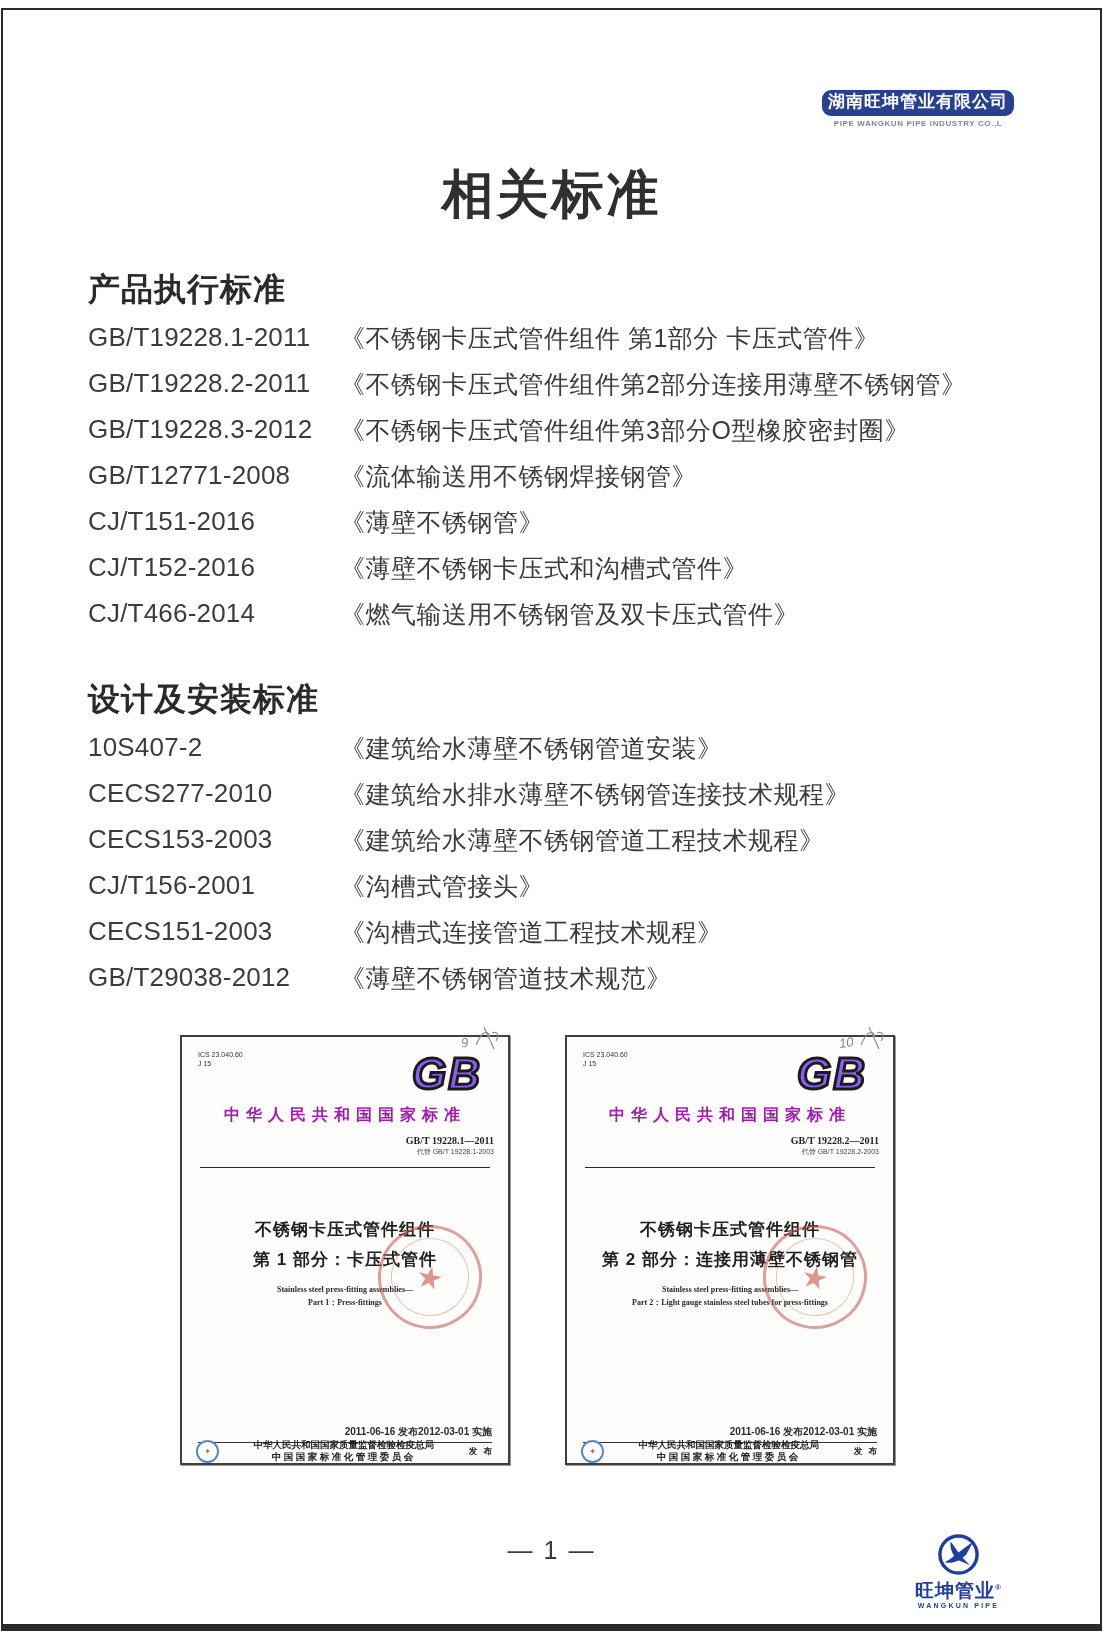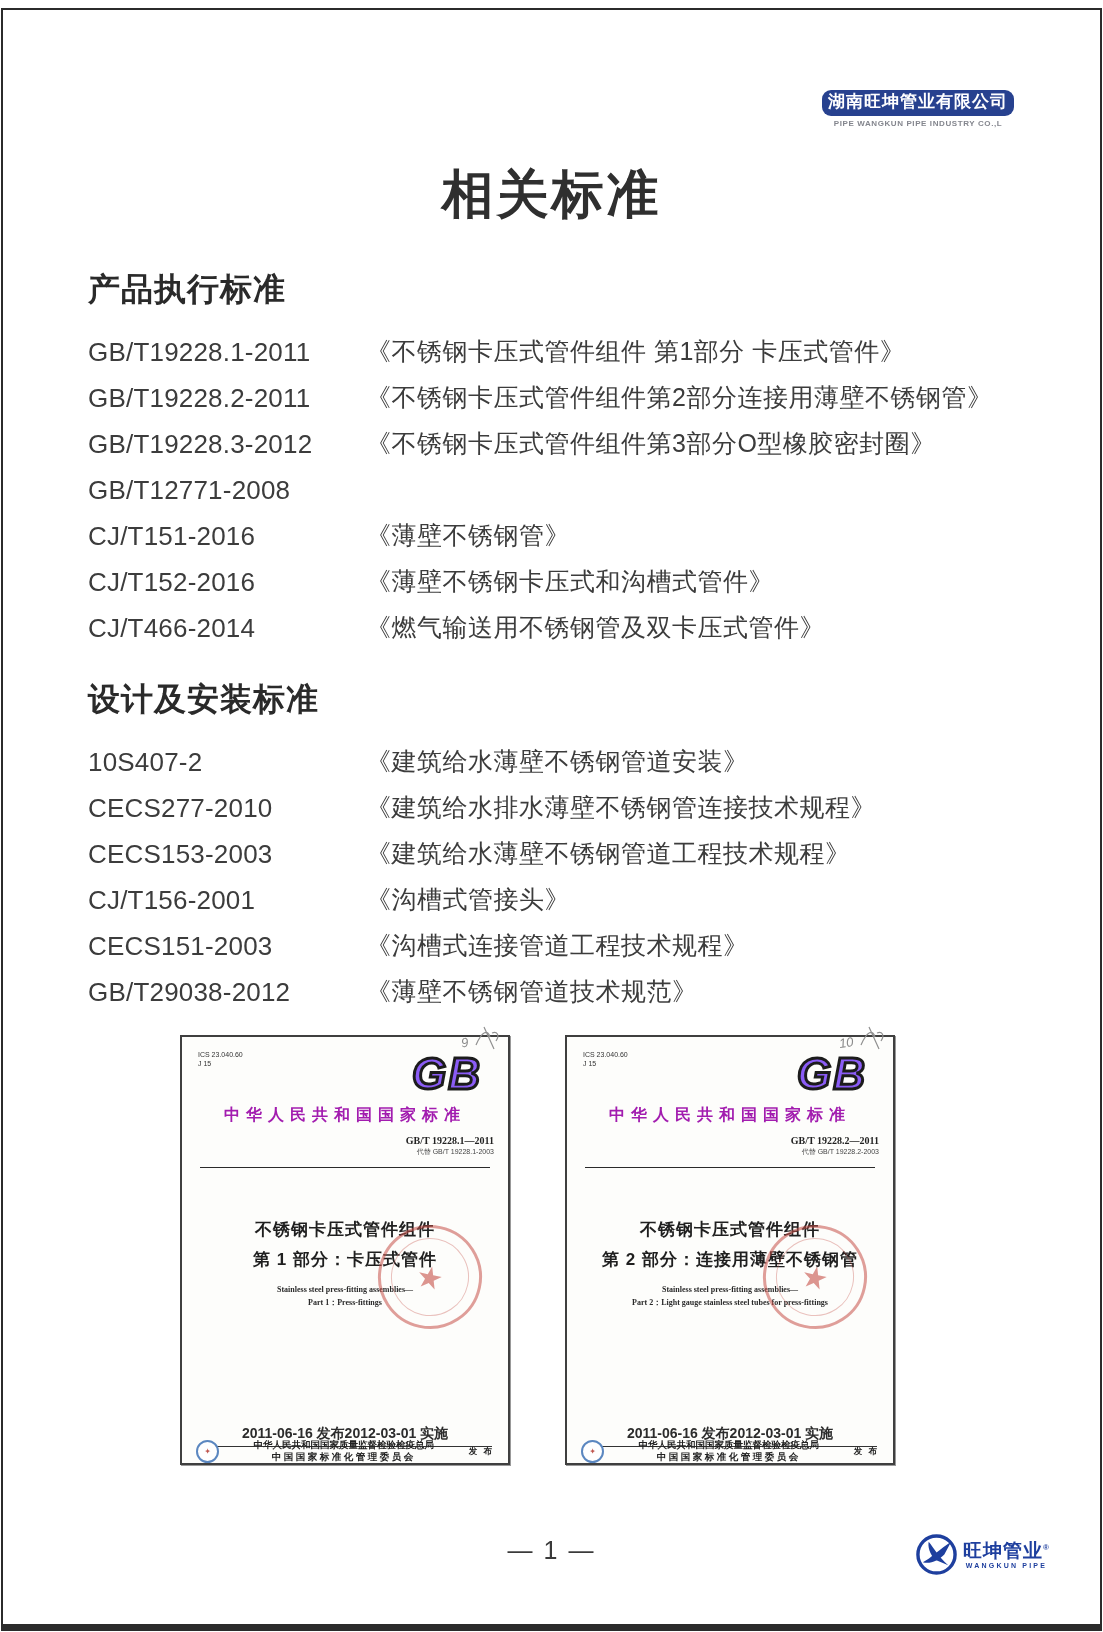--- a/index.html
+++ b/index.html
@@ -25,21 +25,21 @@
   .page-title {
     position:absolute; top:160px; left:0; width:100%; text-align:center;
     font-size:52px; font-weight:700; color:#2f2f2f; letter-spacing:3px;
   }
 
   
   .list-area { position:absolute; left:88px; top:268px; width:940px; }
   .section-heading { font-size:32px; font-weight:700; color:#2a2a2a; letter-spacing:1px; }
   .section-heading.second { margin-top:34px; }
   .std-rows { margin-top:10px; }
-  .std-row { display:flex; height:46px; align-items:flex-end;gap:26px; }
+  .std-row { display:flex; height:46px; align-items:flex-start; }
   .std-code { width:252px; font-size:26px; color:#3c3c3c; letter-spacing:0.2px; flex:none; }
   .std-title { font-size:25px; color:#3c3c3c; letter-spacing:0.5px; }
 
   
   .cover {
     position:absolute; top:1035px; width:330px; height:430px;
     background:#fdfdfb; border:2px solid #3f3f3f; box-shadow:1px 1px 0 #999;
   }
   .cover.left { left:180px; }
   .cover.right { left:565px; }
@@ -76,41 +76,41 @@
     position:absolute; left:196px; top:188px; width:104px; height:104px; border-radius:50%;
     border:3px solid rgba(198,80,72,0.55); display:flex; align-items:center; justify-content:center;
     transform:rotate(12deg);
   }
   .stamp-inner {
     width:78px; height:78px; border-radius:50%; border:1px solid rgba(198,80,72,0.35);
     display:flex; align-items:center; justify-content:center;
   }
   .stamp-star { color:rgba(198,80,72,0.6); font-size:30px; }
   .cover-dates {
-    position:absolute; left:16px; right:16px; top:388px; display:flex; justify-content:center;
-    font-size:14px; color:#2c2c2c; border-bottom:1px solid #333; padding-bottom:3px; font-weight:700;
+    position:absolute; left:16px; right:16px; top:388px; display:flex; justify-content:flex-end;
+    font-size:10px; color:#2c2c2c; border-bottom:1px solid #333; padding-bottom:3px; font-weight:700;
   }
   .issuer-row { position:absolute; left:14px; right:14px; top:403px; display:flex; align-items:center; gap:5px; }
   .issuer-emblem {
     width:23px; height:23px; border-radius:50%; border:2px solid #5b87c0; flex:none;
     display:flex; align-items:center; justify-content:center; color:#c0564e; font-size:8px; background:#fff;
   }
   .issuer-lines {
     flex:1; text-align:center; font-family:"Liberation Serif","DejaVu Serif",serif;
     font-weight:700; font-size:9.5px; line-height:11.5px; color:#222; white-space:nowrap;
   }
   .issuer-line2 { letter-spacing:2.5px; }
   .publish-label { flex:none; font-size:8.5px; font-weight:700; color:#222; letter-spacing:2px; }
 
   
   .page-number {
     position:absolute; top:1536px; left:0; width:100%; text-align:center;
     font-size:25px; color:#3a3a3a; letter-spacing:2px;
   }
-  .footer-logo { position:absolute; left:915px; top:1533px; display:flex; align-items:center; gap:5px; }
+  .footer-logo { position:absolute; left:915px; top:1533px; display:flex; align-items:center; gap:5px;flex-direction:column; }
   .logo-emblem { width:43px; height:43px; flex:none; }
   .logo-text-stack { text-align:center; }
   .logo-cn { font-size:19px; font-weight:900; color:#1e3f9e; letter-spacing:1px; line-height:1; white-space:nowrap; }
   .logo-reg { font-size:8px; vertical-align:super; }
   .logo-en { font-size:7px; letter-spacing:2.2px; color:#1e3f9e; font-weight:700; margin-top:2px; }
 </style>
 </head>
 <body>
 
 <div class="page-frame"></div>
@@ -133,20 +133,21 @@
     <div class="std-row">
       <span class="std-code">GB/T19228.2-2011</span>
       <span class="std-title">《不锈钢卡压式管件组件第2部分连接用薄壁不锈钢管》</span>
     </div>
     <div class="std-row">
       <span class="std-code">GB/T19228.3-2012</span>
       <span class="std-title">《不锈钢卡压式管件组件第3部分O型橡胶密封圈》</span>
     </div>
     <div class="std-row">
       <span class="std-code">GB/T12771-2008</span>
+      <span class="std-title">《流体输送用不锈钢焊接钢管》</span>
     </div>
     <div class="std-row">
       <span class="std-code">CJ/T151-2016</span>
       <span class="std-title">《薄壁不锈钢管》</span>
     </div>
     <div class="std-row">
       <span class="std-code">CJ/T152-2016</span>
       <span class="std-title">《薄壁不锈钢卡压式和沟槽式管件》</span>
     </div>
     <div class="std-row">

